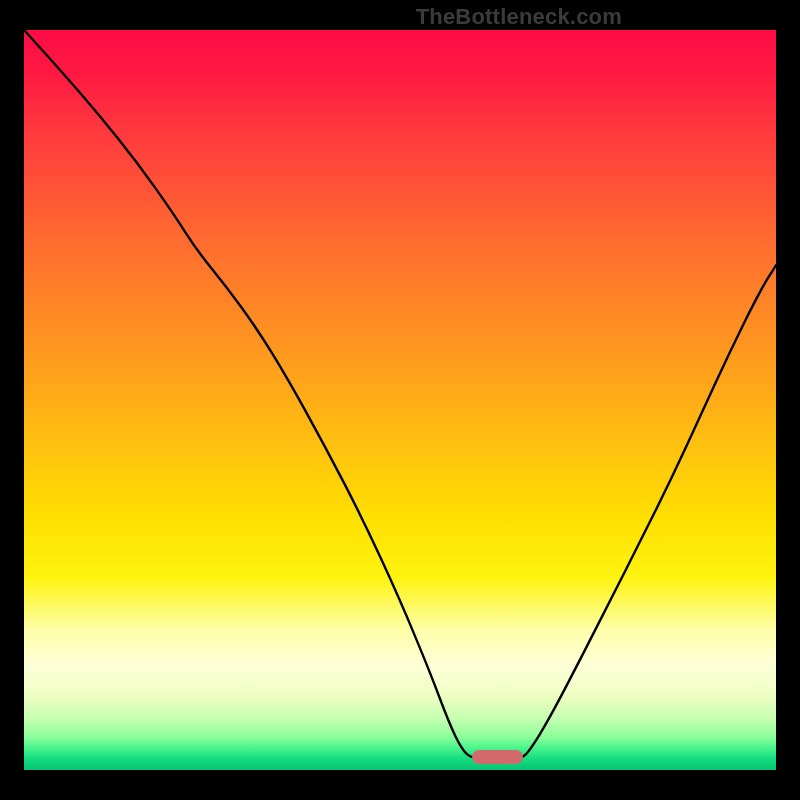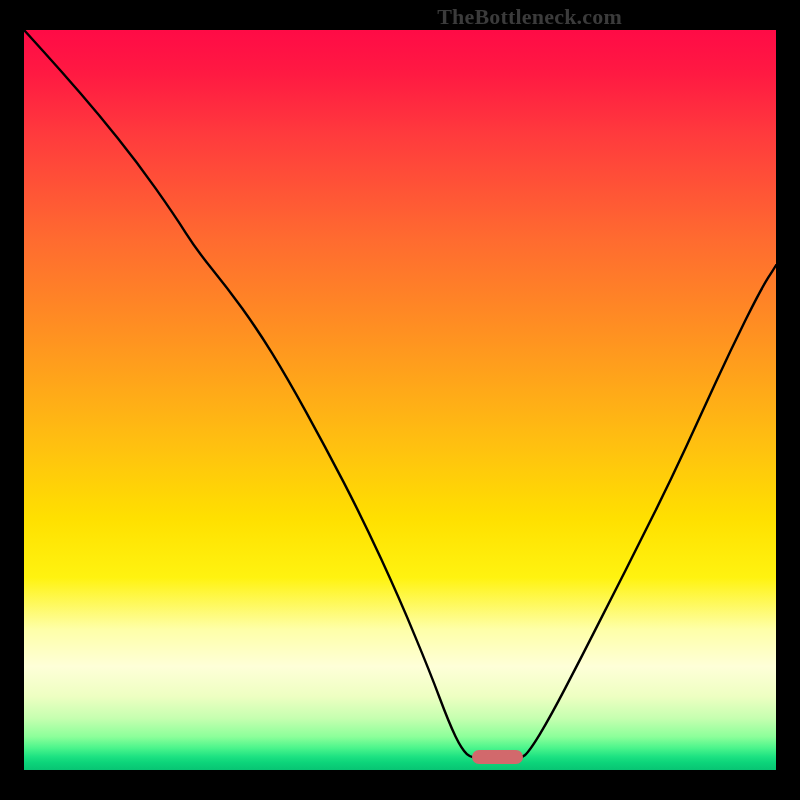--- a/index.html
+++ b/index.html
@@ -9,21 +9,20 @@
     height: 800px;
     background: #000;
     overflow: hidden;
     font-family: Arial, Helvetica, sans-serif;
   }
   .frame {
     position: relative;
     width: 632px;
     height: 800px;
     background: #000;
-    font-family: Liberation Serif, serif;
   }
   .watermark {
     position: absolute;
     top: 4px;
     right: 10px;
     color: #3b3b3b;
     font-size: 22px;
     font-weight: 600;
     letter-spacing: 0.2px;
     z-index: 10;

